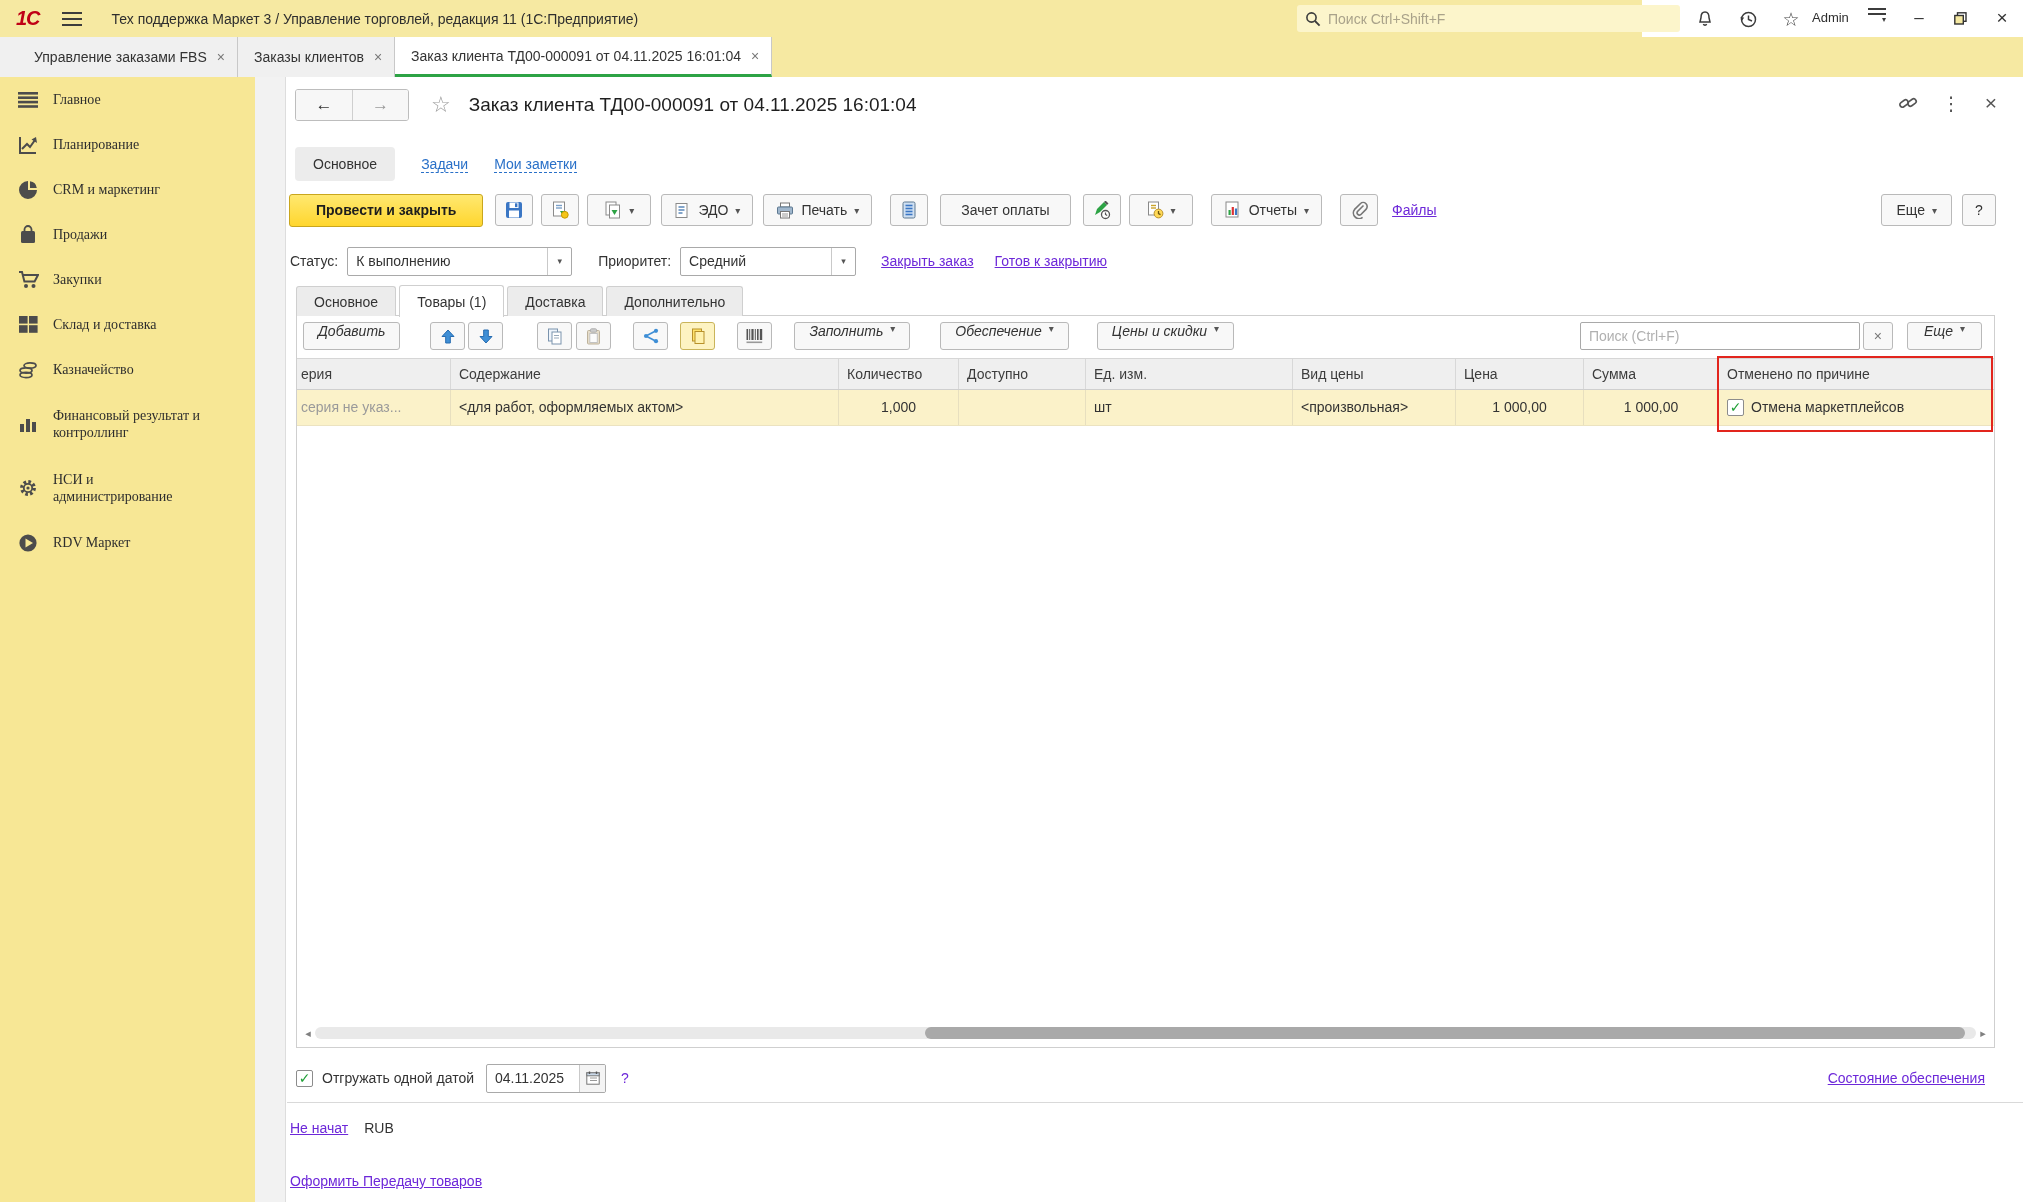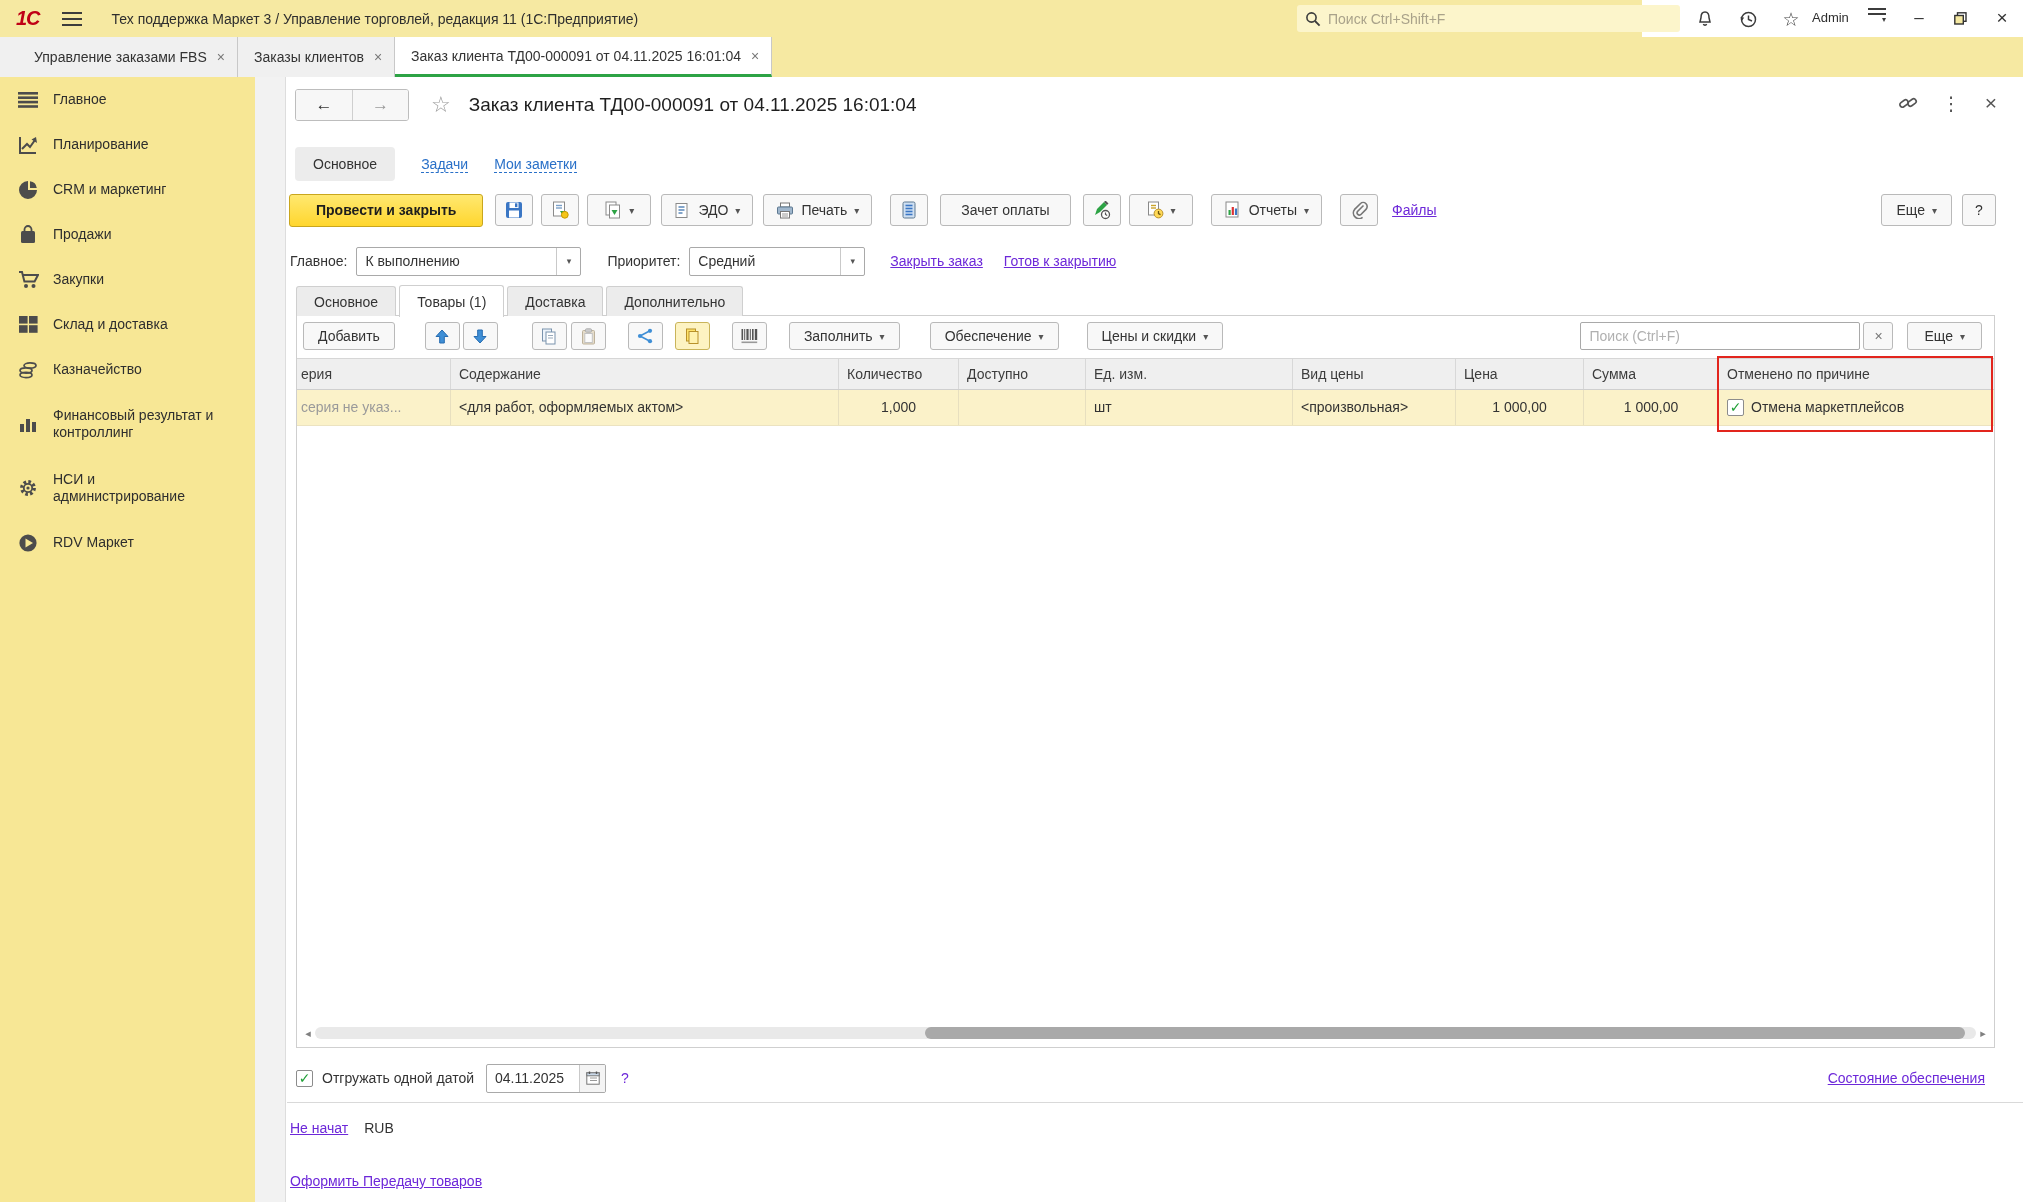--- a/index.html
+++ b/index.html
@@ -25,21 +25,21 @@
   
   .tabbar { position:absolute; left:0; top:37px; width:2023px; height:40px; background:#f6e9a2; display:flex; }
   .wtab { height:40px; background:#f0f0f0; border-right:1px solid #c8c8c8; display:flex; align-items:center; padding:0 12px 0 16px; font-size:14px; color:#333; cursor:pointer; white-space:nowrap; }
   .wtab .x { margin-left:10px; color:#777; font-size:14px; cursor:pointer; }
   .wtab.active { background:#fff; border-bottom:3px solid #2da345; }
 
   
   .sidebar { position:absolute; left:0; top:77px; width:255px; height:1125px; background:#f7e795; overflow:hidden; }
   .sb-item { display:flex; align-items:center; min-height:45px; padding:4px 6px 4px 16px; cursor:pointer; }
   .sb-item .sb-ico { width:24px; height:22px; flex:0 0 24px; display:flex; align-items:center; justify-content:center; }
-  .sb-item span.lbl { margin-left:13px; font-size:14px; color:#2e2e2e; line-height:17px; }
+  .sb-item span.lbl { margin-left:13px; font-size:14px; color:#2e2e2e; line-height:17px;font-family:Liberation Serif, serif; }
 
   
   .main { position:absolute; left:255px; top:77px; width:1768px; height:1125px; background:#fff; }
   .gutter { position:absolute; left:0; top:0; width:31px; height:1125px; background:#f2f2f2; border-right:1px solid #ddd; }
   .content { position:absolute; left:32px; top:0; width:1736px; height:1125px; background:#fff; }
 
   
   .hdr { position:absolute; left:1px; top:10px; height:36px; right:0; display:flex; align-items:center; }
   .navgrp { display:flex; margin-left:7px; border:1px solid #bdbdbd; border-radius:3px; overflow:hidden; }
   .navbtn { width:56px; height:30px; display:flex; align-items:center; justify-content:center; background:#f7f7f7; font-size:17px; cursor:pointer; }
@@ -73,21 +73,21 @@
   .combo .drop { width:24px; align-self:stretch; border-left:1px solid #c9c9c9; display:flex; align-items:center; justify-content:center; font-size:9px; color:#555; }
 
   
   .secttabs { position:absolute; left:9px; top:208px; height:31px; display:flex; align-items:flex-end; z-index:3; }
   .stab { height:30px; background:#ececec; border:1px solid #cfcfcf; border-bottom:none; border-radius:3px 3px 0 0; display:flex; align-items:center; padding:0 17px; margin-right:3px; color:#333; cursor:pointer; }
   .stab.active { background:#fff; height:32px; margin-bottom:-1px; }
 
   
   .groupbox { position:absolute; left:9px; top:238px; width:1699px; height:733px; border:1px solid #cfcfcf; background:#fff; }
   .gtoolbar { position:absolute; left:6px; top:5px; right:6px; height:30px; display:flex; align-items:center; }
-  .sbtn { height:28px; background:#f8f8f8; border:1px solid #b9b9b9; border-radius:3px; font-size:14px; color:#333; display:inline-flex; align-items:center; justify-content:center; padding:0 14px; cursor:pointer; white-space:nowrap; font-family:inherit; }
+  .sbtn { height:28px; background:#f8f8f8; border:1px solid #b9b9b9; border-radius:3px; font-size:14px; color:#333; display:inline-flex; justify-content:center; padding:0 14px; cursor:pointer; white-space:nowrap; font-family:inherit;font-style:italic; }
   .sibtn { width:35px; height:28px; background:#f8f8f8; border:1px solid #b9b9b9; border-radius:3px; display:inline-flex; align-items:center; justify-content:center; cursor:pointer; }
   .g-search { height:28px; border:1px solid #a9a9a9; border-radius:2px; background:#fff; width:280px; display:flex; align-items:center; padding:0 8px; }
   .g-search input { border:none; outline:none; width:100%; font-size:14px; color:#555; font-family:inherit; }
   .g-search input::placeholder { color:#b0b0b0; }
 
   .gridwrap { position:absolute; left:0; top:42px; right:0; }
   .gh, .gr { display:grid; grid-template-columns:154px 388px 120px 127px 207px 163px 128px 135px minmax(0,1fr); }
   .gh { background:#efefef; border-top:1px solid #d6d6d6; border-bottom:1px solid #cfcfcf; height:32px; }
   .gh .th { line-height:30px; padding:0 8px; border-right:1px solid #d8d8d8; color:#3c3c3c; overflow:hidden; white-space:nowrap; }
   .gr { background:#fbf2c9; height:36px; border-bottom:1px solid #ece3c0; }
@@ -412,21 +412,21 @@
       <button class="btn" style="padding:0 14px">
         <span>Еще</span>
         <span class="caret">▾</span>
       </button>
       <button class="btn" style="width:34px; padding:0">
         <span>?</span>
       </button>
     </div>
 
     <div class="statusrow">
-      <span>Главное:</span>
+      <span>Статус:</span>
       <div class="combo" style="width:225px; margin-left:9px">
         <span class="val">К выполнению</span>
         <span class="drop">▾</span>
       </div>
       <span style="margin-left:26px">Приоритет:</span>
       <div class="combo" style="width:176px; margin-left:9px">
         <span class="val">Средний</span>
         <span class="drop">▾</span>
       </div>
       <span class="lnk" style="margin-left:25px">Закрыть заказ</span>

